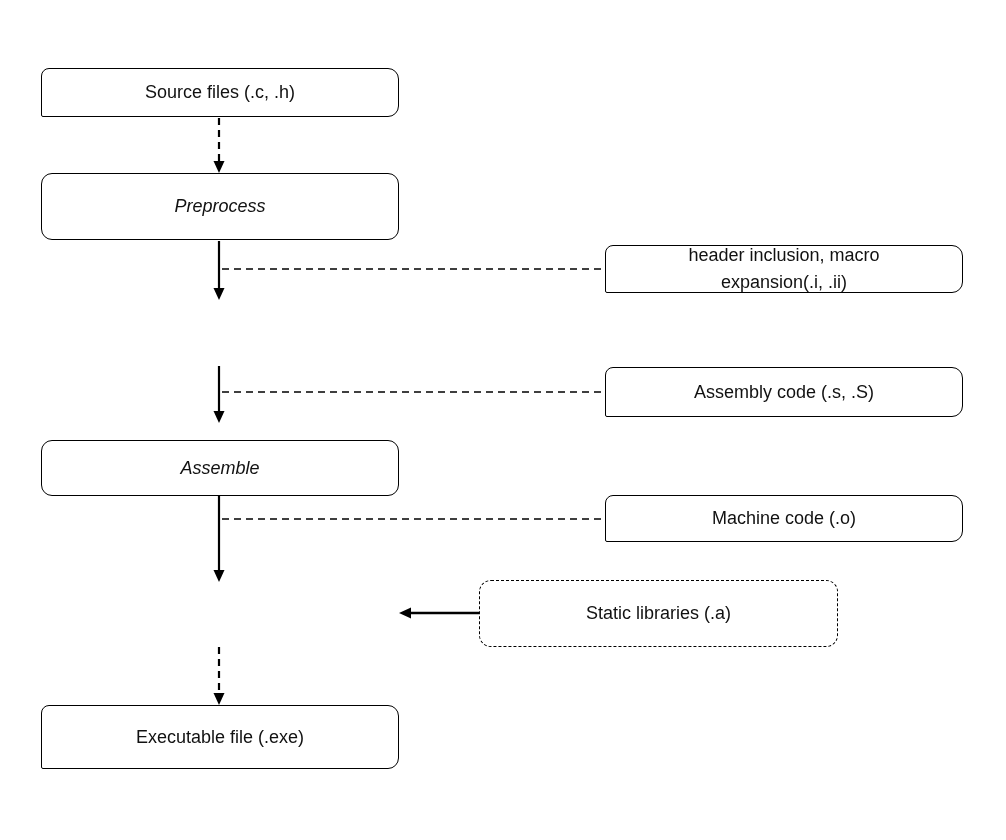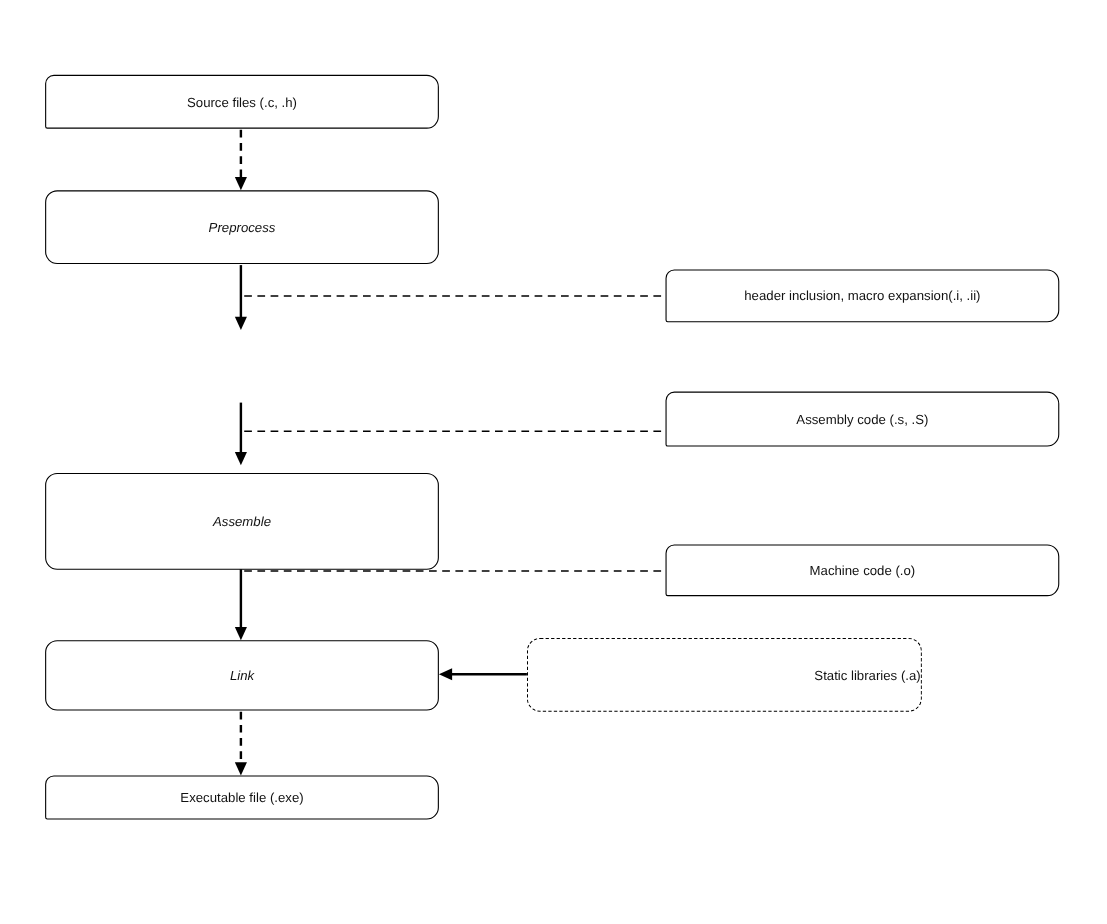--- a/index.html
+++ b/index.html
@@ -25,47 +25,47 @@
   }
   .node {
     position: absolute;
     box-sizing: border-box;
     border: 1.4px solid #000000;
     background: #ffffff;
     display: flex;
     align-items: center;
     justify-content: center;
     text-align: center;
-    font-size: 12px;
+    font-size: 18px;
     color: #111111;
     line-height: 1.5;
   }
   
   .node.process { border-radius: 11px; font-style: italic; }
   
   .node.file { border-radius: 8px 11px 11px 2px; }
   
   .node.dashed {
     border-style: dashed;
     border-radius: 12px;
   }
   .node .label { display: inline-block; }
   .node .label.wrap { max-width: 255px; }
 
   
   .n-source   { left: 41px;  top: 68px;  width: 358px; height: 49px; }
   .n-preproc  { left: 41px;  top: 173px; width: 358px; height: 67px; }
   .n-compile  { left: 41px;  top: 300px; width: 358px; height: 65px; }
-  .n-assemble { left: 41px;  top: 430px; width: 358px; height: 88px; }
+  .n-assemble { left: 41px;  top: 440px; width: 358px; height: 56px; }
   .n-link     { left: 41px;  top: 582px; width: 358px; height: 64px; }
-  .n-exe      { left: 41px;  top: 705px; width: 358px; height: 40px; }
+  .n-exe      { left: 41px;  top: 705px; width: 358px; height: 64px; }
   .n-header   { left: 605px; top: 245px; width: 358px; height: 48px; }
-  .n-asm      { left: 605px; top: 356px; width: 358px; height: 50px; }
+  .n-asm      { left: 605px; top: 367px; width: 358px; height: 50px; }
   .n-machine  { left: 605px; top: 495px; width: 358px; height: 47px; }
-  .n-static   { left: 479px; top: 580px; width: 359px; height: 67px; justify-content: flex-end; }
+  .n-static   { left: 479px; top: 580px; width: 359px; height: 67px; }
 </style>
 </head>
 <body>
 
 <div class="canvas">
 
   <svg class="connectors" viewBox="0 0 1006 840" xmlns="http://www.w3.org/2000/svg">
 
     <g>
       <line x1="219" y1="118" x2="219" y2="162" stroke="#000" stroke-width="2.2" stroke-dasharray="7,5"></line>
@@ -110,23 +110,20 @@
 
   <div class="node process n-preproc">
     <span class="label">Preprocess</span>
   </div>
 
 
   <div class="node process n-assemble">
     <span class="label">Assemble</span>
   </div>
 
-  <div class="node process n-link">
-    <span class="label">Link</span>
-  </div>
 
   <div class="node file n-exe">
     <span class="label">Executable file (.exe)</span>
   </div>
 
   <div class="node file n-header">
     <span class="label wrap">header inclusion, macro expansion(.i, .ii)</span>
   </div>
 
   <div class="node file n-asm">

